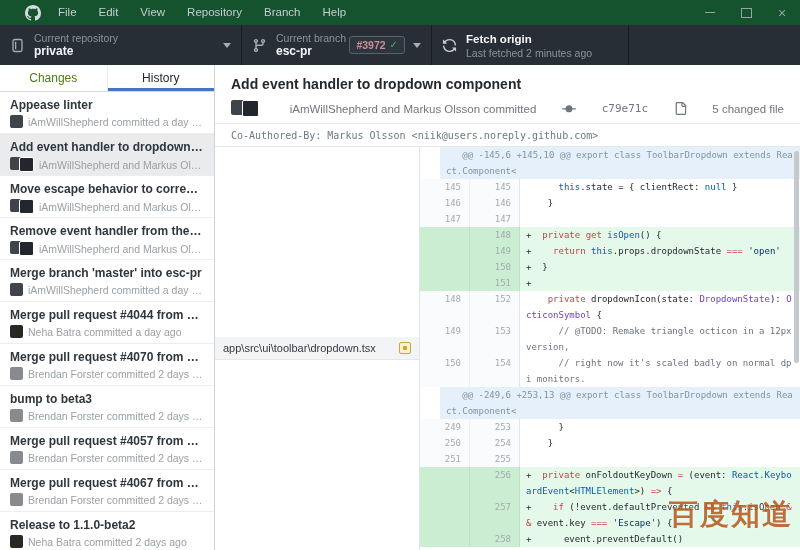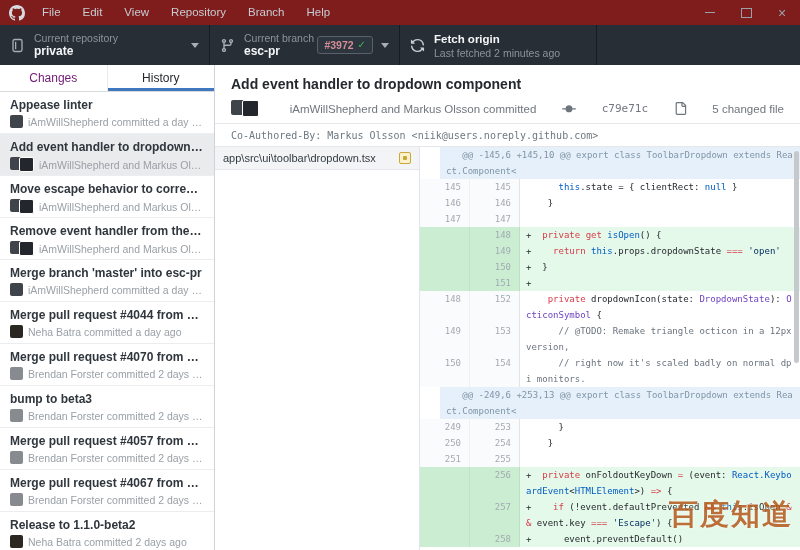--- a/index.html
+++ b/index.html
@@ -1,33 +1,33 @@
 <!DOCTYPE html>
 <html><head>
 <meta charset="utf-8">
 <style>
   html,body{margin:0;padding:0;background:#fff;}
   .app{position:relative;width:800px;height:550px;overflow:hidden;
        font-family:"Liberation Sans",sans-serif;-webkit-font-smoothing:antialiased;background:#fff;}
 
   
-  .titlebar{height:25px;background:#7f1d1d;display:flex;align-items:center;color:#c6ccd2;}
+  .titlebar{height:25px;background:#14532d;display:flex;align-items:center;color:#c6ccd2;padding-left:16px;}
   .gh-mark{margin:0 6px 0 9px;display:flex;align-items:center;}
   .menus{display:flex;height:100%;align-items:center;}
   .menu-item{padding:0 11px;font-size:11.5px;line-height:25px;cursor:default;}
   .win-controls{margin-left:auto;display:flex;align-items:center;height:100%;}
   .win-btn{width:36px;height:100%;display:flex;align-items:center;justify-content:center;color:#9aa1a8;}
   .glyph-min{width:10px;height:1px;background:#9aa1a8;display:inline-block;}
   .glyph-max{width:9px;height:8px;border:1px solid #9aa1a8;display:inline-block;}
   .glyph-close{font-size:14px;line-height:14px;color:#9aa1a8;}
 
   
   .toolbar{height:40px;background:#272e36;display:flex;}
   .tsection{display:flex;align-items:center;padding:0 10px;box-sizing:border-box;border-right:1px solid #171c22;}
-  .tsection.repo{width:210px;}
+  .tsection.repo{width:242px;}
   .tsection.branch{width:190px;}
   .tsection.fetch{width:197px;}
   .tfill{flex:1;background:#272e36;}
   .ticon{flex:none;display:flex;align-items:center;margin-right:9px;}
   .ttext{min-width:0;}
   .tlabel{font-size:10.5px;color:#8b949e;line-height:12px;}
   .tvalue{font-size:12px;font-weight:bold;color:#f4f6f8;line-height:14px;white-space:nowrap;}
   .chev{width:0;height:0;border-left:4px solid transparent;border-right:4px solid transparent;
         border-top:5px solid #a7aeb5;margin-left:auto;}
   .chev.small{margin-left:8px;}
@@ -37,21 +37,21 @@
   .pr-check{color:#3fb950;font-size:10px;line-height:10px;}
   .fetch .tlabel{margin-top:1px;}
   .fetch .tvalue{font-size:11.5px;}
 
   
   .content{display:flex;height:485px;}
 
   
   .sidebar{width:215px;flex:none;border-right:1px solid #cfd3d7;display:flex;flex-direction:column;box-sizing:border-box;background:#fff;}
   .tabbar{height:26px;flex:none;display:flex;border-bottom:1px solid #d8dbde;}
-  .tab{flex:1;display:flex;align-items:center;justify-content:center;font-size:12px;color:#701a75;position:relative;cursor:default;}
+  .tab{flex:1;display:flex;align-items:center;justify-content:center;font-size:12px;color:#4d7c0f;position:relative;cursor:default;}
   .tab + .tab{border-left:1px solid #e8eaec;}
   .tab.active{color:#24292e;}
   .tab.active::after{content:"";position:absolute;left:0;right:0;bottom:0;height:3px;background:#4078c0;}
   .commit-list{flex:1;overflow:hidden;}
   .commit-item{height:42px;box-sizing:border-box;padding:6px 10px 0;border-bottom:1px solid #ebedef;cursor:default;}
   .commit-item.selected{background:#e9ebed;}
   .ci-title{font-size:12px;font-weight:bold;color:#2f363d;white-space:nowrap;overflow:hidden;text-overflow:ellipsis;}
   .ci-meta{display:flex;align-items:center;margin-top:3px;font-size:10.5px;color:#9aa0a6;white-space:nowrap;overflow:hidden;}
   .avs{display:flex;flex:none;margin-right:5px;}
   .av{width:13px;height:13px;border-radius:2px;}
@@ -64,21 +64,21 @@
   .ch-title{font-size:14px;font-weight:bold;color:#24292e;white-space:nowrap;overflow:hidden;}
   .ch-meta{display:flex;align-items:center;gap:6px;margin-top:8px;font-size:11.5px;color:#70767d;justify-content:space-between;}
   .ch-meta .avs .av{width:15px;height:15px;}
   .sha{font-family:"DejaVu Sans Mono",monospace;font-size:11px;}
   .micon{display:flex;align-items:center;}
   .coauthor{height:23px;flex:none;box-sizing:border-box;border-bottom:1px solid #e5e7ea;display:flex;align-items:center;
             padding:0 16px;font-family:"DejaVu Sans Mono",monospace;font-size:10px;color:#6e7880;white-space:nowrap;overflow:hidden;}
   .split{flex:1;min-height:0;display:flex;}
 
   
-  .filepanel{width:204px;flex:none;border-right:1px solid #e1e4e8;display:flex;flex-direction:column;background:#fff;}
+  .filepanel{width:204px;flex:none;border-right:1px solid #e1e4e8;display:flex;flex-direction:column;background:#fff;justify-content:center;}
   .filerow{height:23px;flex:none;box-sizing:border-box;background:#f3f4f5;border-bottom:1px solid #e5e7ea;
            display:flex;align-items:center;padding:0 8px;font-size:11px;color:#333b42;cursor:default;}
   .filerow .path{flex:1;white-space:nowrap;overflow:hidden;text-overflow:ellipsis;}
   .mod-icon{flex:none;width:10px;height:10px;border:1px solid #c9a738;border-radius:2px;background:#fbf2cc;position:relative;margin-left:6px;}
   .mod-icon::after{content:"";position:absolute;left:3px;top:3px;width:4px;height:4px;background:#c9a738;border-radius:1px;}
 
   
   .diffpanel{flex:1;min-width:0;position:relative;overflow:hidden;background:#fff;
              font-family:"DejaVu Sans Mono",monospace;font-size:9px;line-height:16px;}
   .drow{display:flex;}

